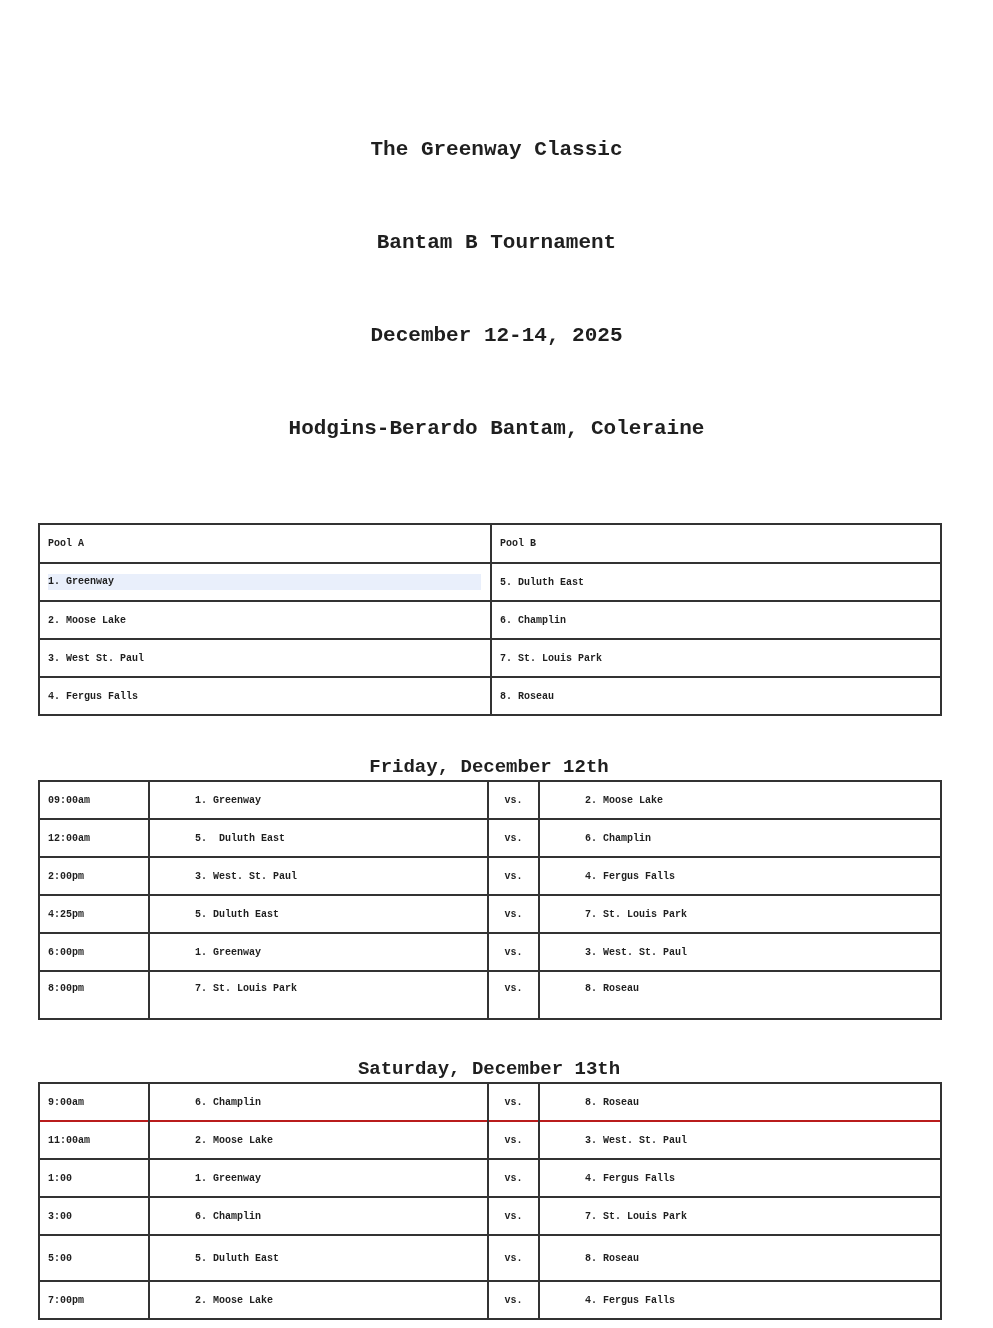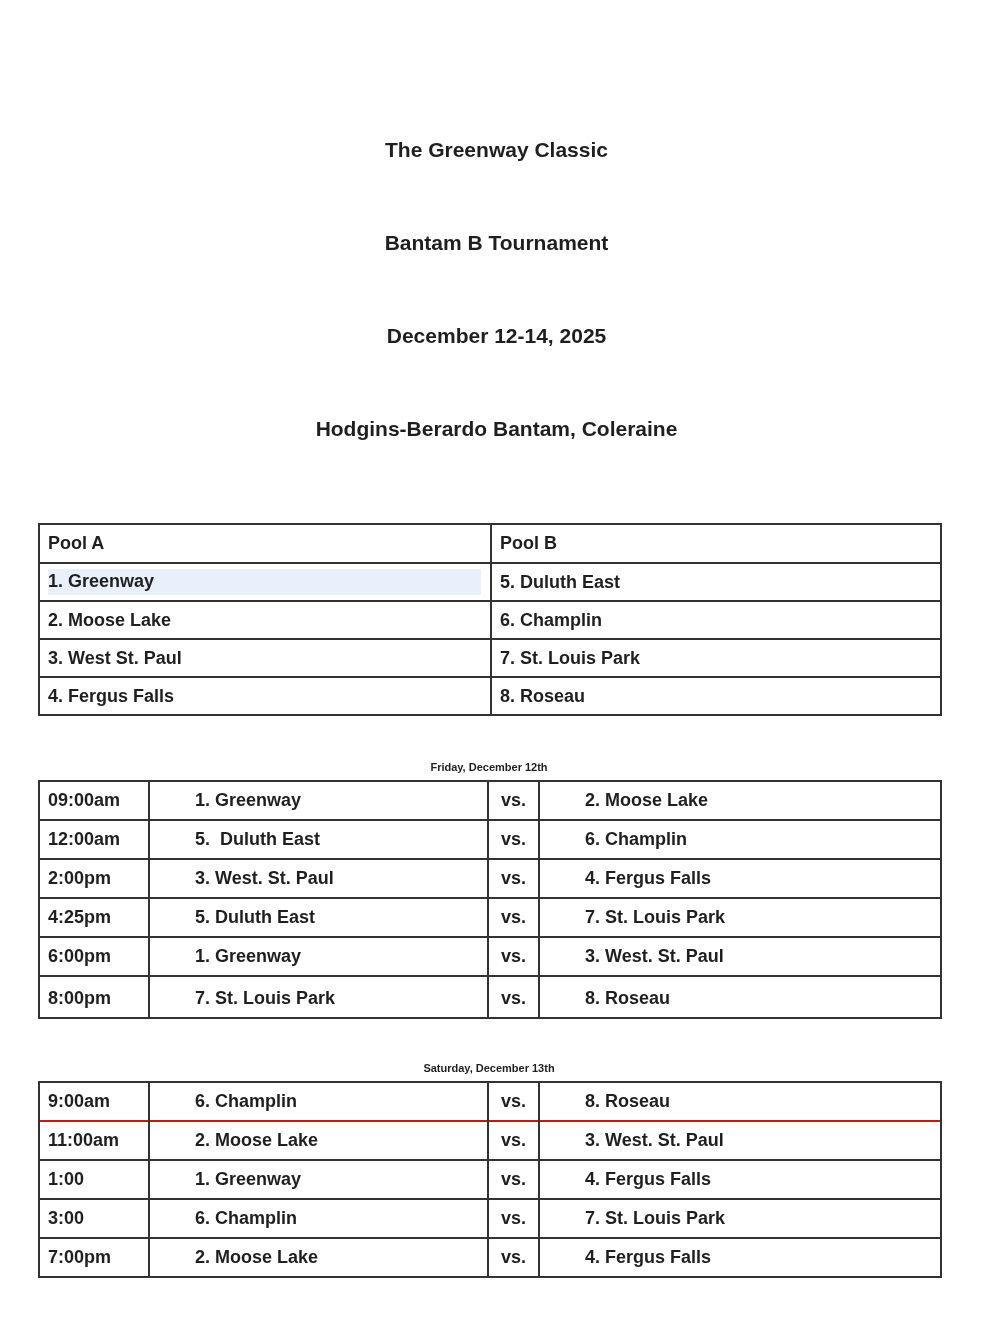--- a/index.html
+++ b/index.html
@@ -1,41 +1,41 @@
 <!DOCTYPE html>
 <html><head>
 <meta charset="utf-8">
 <style>
   * { margin: 0; padding: 0; box-sizing: border-box; }
   html, body { background: #ffffff; }
   .page {
     width: 993px;
     height: 1328px;
     background: #ffffff;
-    font-family: Liberation Sans, sans-serif;
+    font-family: Liberation Mono, monospace;
     font-weight: 700;
     color: #1f1f1f;
     overflow: hidden;
   }
   .titles {
     padding-top: 72px;
     text-align: center;
     font-size: 21px;
     line-height: 31px;
     white-space: pre-wrap;
   }
   table {
     border-collapse: collapse;
     table-layout: fixed;
     width: 902px;
     margin-left: 38px;
   }
   td {
     border: 2px solid #333333;
-    font-size: 18px;
+    font-size: 10px;
     font-weight: 700;
     height: 38px;
     vertical-align: middle;
     white-space: pre-wrap;
     overflow: hidden;
     margin-top: 13px;
   }
   .pool-table { margin-top: 17px; }
   .pool-table td { padding-left: 8px; }
   .pool-table .pool-header-row td { height: 39px; }
@@ -43,31 +43,31 @@
     display: inline-block;
     width: 433px;
     background: #e9effb;
     padding: 2px 0 3px 0;
     margin-left: 0;
   }
   .day-heading {
     width: 902px;
     margin-left: 38px;
     text-align: center;
-    font-size: 11px;
+    font-size: 19px;
     line-height: 17px;
     white-space: pre-wrap;
   }
   .day-heading.friday   { margin-top: 43px; margin-bottom: 4px; }
   .day-heading.saturday { margin-top: 41px; margin-bottom: 4px; }
   .sched td.time { padding-left: 8px; }
   .sched td.team { padding-left: 45px; }
   .sched td.vs   { text-align: center; padding: 8px; }
   
-  .sched tr.tall-row td { height: 40px; vertical-align: top; padding-top: 11px; }
+  .sched tr.tall-row td { height: 48px; vertical-align: top; padding-top: 11px; }
   
   .sched tr.light-sep td   { border-bottom: 1px solid #000000; }
   .sched tr.light-sep-next td { border-top: 2px solid #b91c1c; }
   .sched tr.row-46 td { height: 46px; }
 </style>
 </head>
 <body>
 
 <div class="page">
 
@@ -181,20 +181,26 @@
       <td class="team">1. Greenway</td>
       <td class="vs">vs.</td>
       <td class="team">4. Fergus Falls</td>
     </tr>
     <tr>
       <td class="time">3:00</td>
       <td class="team">6. Champlin</td>
       <td class="vs">vs.</td>
       <td class="team">7. St. Louis Park</td>
     </tr>
+    <tr class="row-46">
+      <td class="time">5:00</td>
+      <td class="team">5. Duluth East</td>
+      <td class="vs">vs.</td>
+      <td class="team">8. Roseau</td>
+    </tr>
     <tr>
       <td class="time">7:00pm</td>
       <td class="team">2. Moose Lake</td>
       <td class="vs">vs.</td>
       <td class="team">4. Fergus Falls</td>
     </tr>
   </tbody>
     </table>
 
 </div>

